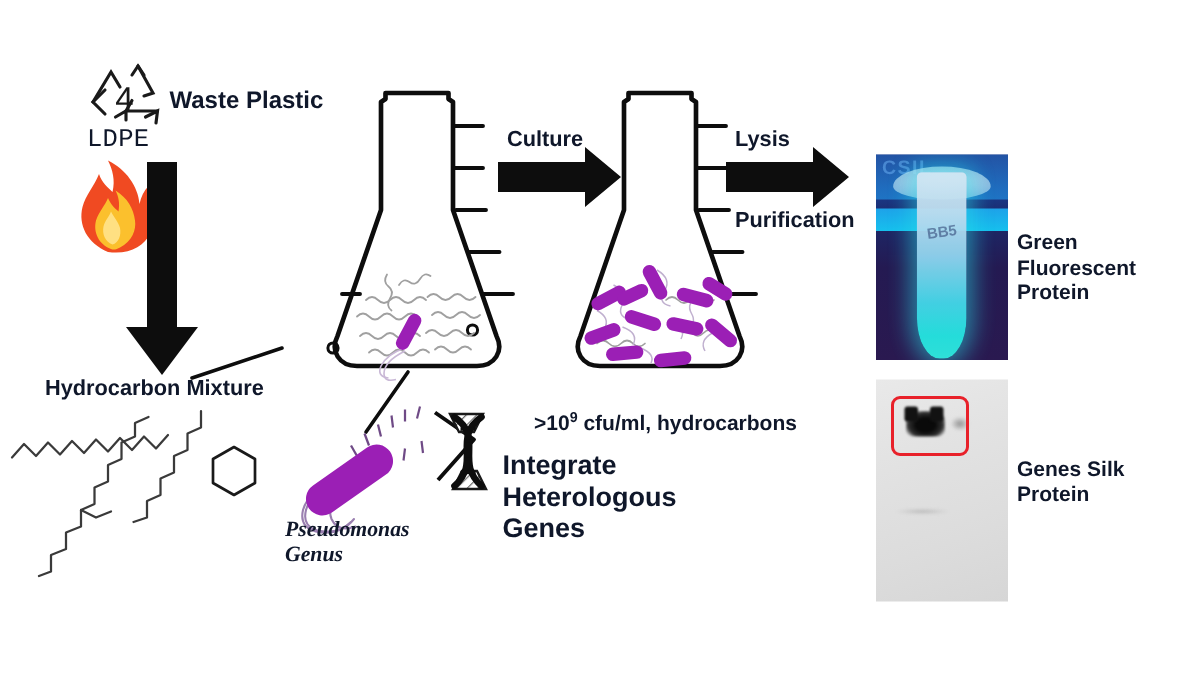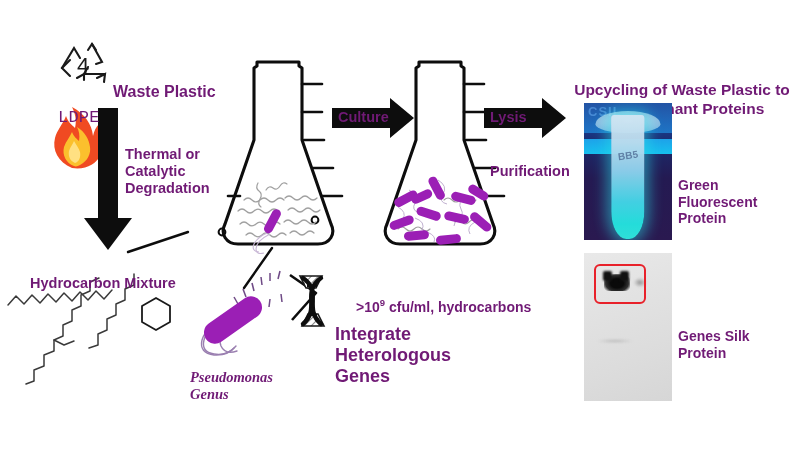--- a/index.html
+++ b/index.html
@@ -2,21 +2,21 @@
 <html><head>
 <meta charset="utf-8">
 <style>
   html,body{margin:0;padding:0;}
   body{
     width:800px;height:450px;background:#ffffff;
     font-family:"Liberation Sans", sans-serif;
     overflow:hidden;position:relative;
   }
   .stage{position:absolute;left:0;top:0;width:800px;height:450px;}
-  .lbl{position:absolute;font-weight:bold;color:#701a75;line-height:1.18;white-space:pre-line;margin-top:24px;}
+  .lbl{position:absolute;font-weight:bold;color:#0f172a;line-height:1.18;white-space:pre-line;}
   .ital{font-style:italic;font-family:Liberation Serif, serif;}
   #fig-title{left:566px;top:56px;width:232px;text-align:center;font-size:15.5px;line-height:1.25;}
   #waste-plastic-label{left:113px;top:59px;font-size:16px;}
   #ldpe-text{left:58px;top:84px;font-size:17px;font-weight:normal;letter-spacing:.2px;font-family:Liberation Mono, monospace;}
   #degradation-label{left:125px;top:122px;font-size:14.5px;}
   #hydrocarbon-label{left:30px;top:251px;font-size:14.5px;}
   #pseudomonas-label{left:190px;top:345px;font-size:14.5px;}
   #integrate-label{left:335px;top:300px;font-size:18px;}
   #culture-label{left:338px;top:85px;font-size:14.5px;}
   #cfu-label{left:356px;top:256px;font-size:14px;text-align:left;}
@@ -238,30 +238,25 @@
       <g stroke="#0d0d0d" stroke-width="2.2">
         <line x1="307" y1="286" x2="317" y2="286"></line>
         <line x1="310" y1="294" x2="314" y2="294"></line>
         <line x1="310" y1="306" x2="314" y2="306"></line>
         <line x1="307" y1="315" x2="317" y2="315"></line>
       </g>
     </g>
 
   </svg>
 
-  <div class="lbl" id="fig-title">Upcycling of Waste Plastic to
-Recombinant Proteins</div>
 
   <div class="lbl" id="waste-plastic-label">Waste Plastic</div>
 
   <div class="lbl" id="ldpe-text">LDPE</div>
 
-  <div class="lbl" id="degradation-label">Thermal or
-Catalytic
-Degradation</div>
 
   <div class="lbl" id="hydrocarbon-label">Hydrocarbon Mixture</div>
 
   <div class="lbl ital" id="pseudomonas-label">Pseudomonas
 Genus</div>
 
   <div class="lbl" id="integrate-label">Integrate
 Heterologous
 Genes</div>
 

